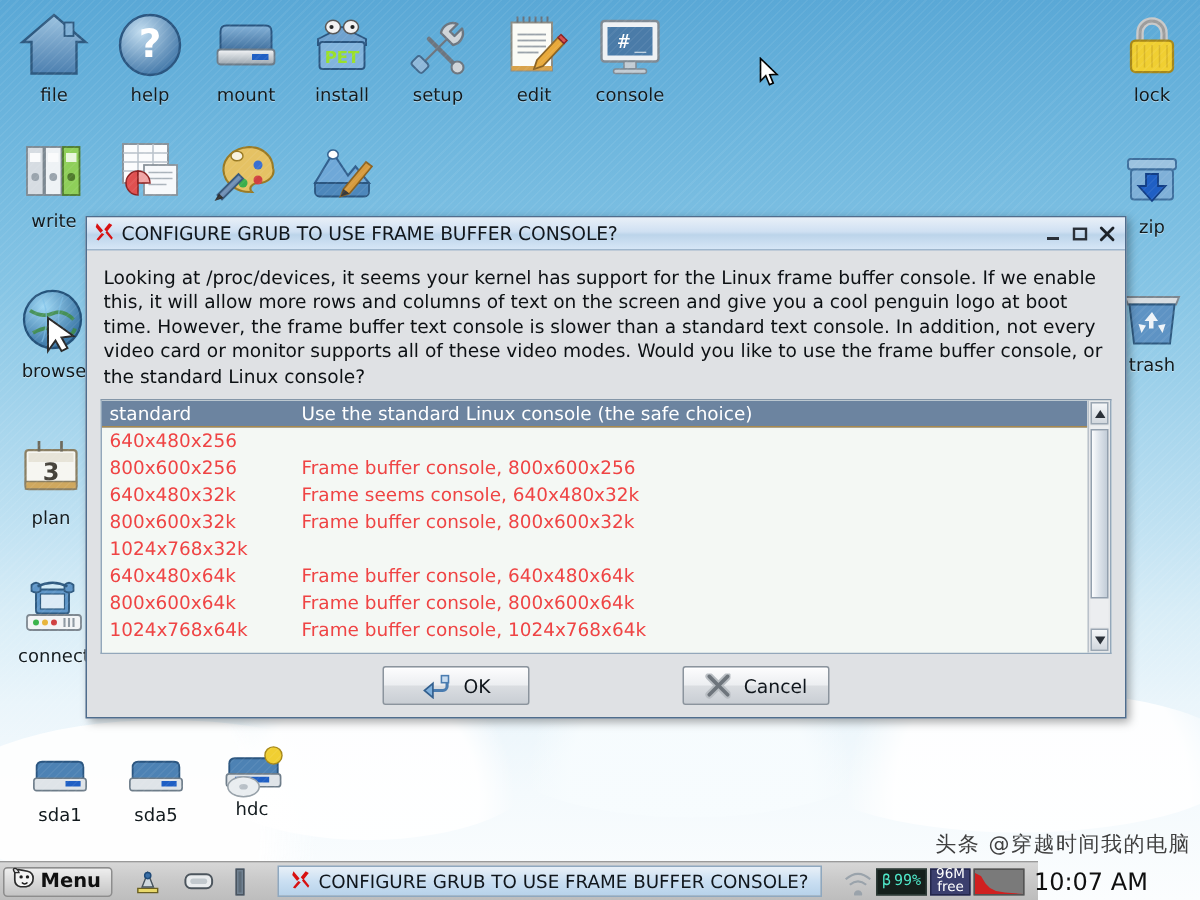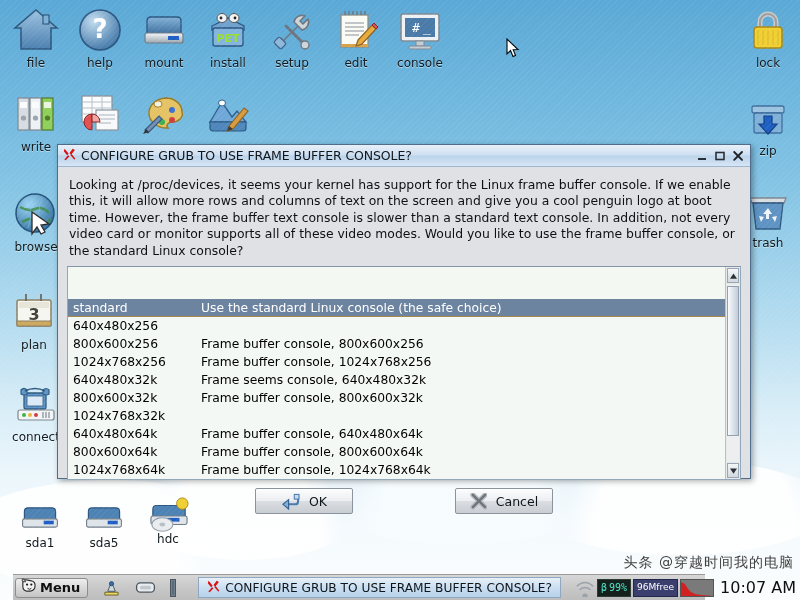--- a/index.html
+++ b/index.html
@@ -95,22 +95,22 @@
     padding:2px 2px 7px 2px;
     font-family:"DejaVu Sans","Liberation Sans",sans-serif;
   }
 
   
   #listwrap{
     flex:1 1 auto; display:flex;
     border:1px solid #93a7ba; border-top-color:#8496a8;
     background:#f3f8f3; min-height:0; position:relative;
   }
-  #list{ flex:1 1 auto; overflow:hidden; background:#f4f8f4;margin-top:32px; }
-  .row{ display:flex; height:18px; align-items:center; font-size:12.3px; color:#000000;
+  #list{ flex:1 1 auto; overflow:hidden; background:#f4f8f4; }
+  .row{ display:flex; height:18px; align-items:center; font-size:12.3px; color:#ef4444;
         padding-left:5px; }
   .row .c1{ width:128px; flex:0 0 128px; white-space:nowrap; }
   .row .c2{ flex:1 1 auto; white-space:nowrap; }
   .row.sel{ background:#6c84a0; color:#ffffff; border-bottom:1px solid #a98a4e; }
 
   #vscroll{
     flex:0 0 15px; width:15px; background:#e6e8ea;
     border-left:1px solid #b9c2ca; display:flex; flex-direction:column;
   }
   .sbtn{ height:15px; flex:0 0 15px; background:linear-gradient(180deg,#f4f6f8,#d2d8de);
@@ -126,21 +126,21 @@
     min-width:98px; height:26px; display:flex; align-items:center; justify-content:center; gap:9px;
     background:linear-gradient(180deg,#fdfdfe 0%, #eceef1 48%, #dadde1 52%, #c9ced4 100%);
     border:1px solid #8b949d; border-radius:2px;
     box-shadow:inset 0 1px 0 rgba(255,255,255,.85);
     font-size:12.5px; color:#10161c; padding:0 12px;
   }
   .btn svg{ display:block; }
 
   
   #taskbar{
-    position:absolute; left:13px; bottom:0; width:692px; height:26px;
+    position:absolute; left:0; bottom:0; width:692px; height:26px;
     background:linear-gradient(180deg,#d7d7d7 0%, #c8c8c8 50%, #bdbdbd 100%);
     border-top:1px solid #9a9a9a;
     display:flex; align-items:center; gap:14px; padding:0 2px;
   }
   #menubtn{
     height:20px; display:flex; align-items:center; gap:3px; padding:0 7px 0 4px;
     background:linear-gradient(180deg,#eeeeee,#c4c4c4);
     border:1px solid #8d8d8d; border-radius:3px;
     font-size:13px; font-weight:bold; color:#101010;
   }
@@ -156,21 +156,21 @@
     max-width:400px; overflow:hidden;
   }
   #tray{ display:flex; align-items:center; gap:2px; height:22px; padding-right:2px; }
   .applet{ height:20px; display:flex; align-items:center; }
   #battery{ background:#15201c; color:#4fe6c8; font-size:10px; padding:0 3px;
             font-family:"DejaVu Sans Mono","Liberation Mono",monospace; height:18px;
             display:flex; align-items:center; gap:2px; border:1px solid #2c3a36; }
   #freemem{ background:#3b3f6e; color:#ffffff; font-size:9px; line-height:9px;
             padding:1px 3px; text-align:center; border:1px solid #23264a;
             font-family:"DejaVu Sans","Liberation Sans",sans-serif; height:18px;
-            display:flex; flex-direction:row; justify-content:center; }
+            display:flex; flex-direction:column; justify-content:center; }
   #cpugraph{ width:34px; height:18px; background:#7a7a7a; border:1px solid #545454; position:relative; overflow:hidden; }
   #clock{ font-size:16px; color:#101010; padding:0 4px; white-space:nowrap;text-align:right; }
 
   
   #watermark{
     position:absolute; right:6px; bottom:28px;
     font-size:14px; color:rgba(38,38,38,.88);
     font-family:"DejaVu Sans","Liberation Sans",sans-serif;
     white-space:nowrap; letter-spacing:1px;
     text-shadow:0 1px 1px rgba(255,255,255,.35);
@@ -553,24 +553,20 @@
         <div class="row sel">
           <span class="c1">standard</span>
           <span class="c2">Use the standard Linux console (the safe choice)</span>
         </div>
         <div class="row">
           <span class="c1">640x480x256</span>
         </div>
         <div class="row">
           <span class="c1">800x600x256</span>
           <span class="c2">Frame buffer console, 800x600x256</span>
-        </div>
-        <div class="row">
-          <span class="c1">1024x768x256</span>
-          <span class="c2">Frame buffer console, 1024x768x256</span>
         </div>
         <div class="row">
           <span class="c1">640x480x32k</span>
           <span class="c2">Frame seems console, 640x480x32k</span>
         </div>
         <div class="row">
           <span class="c1">800x600x32k</span>
           <span class="c2">Frame buffer console, 800x600x32k</span>
         </div>
         <div class="row">

